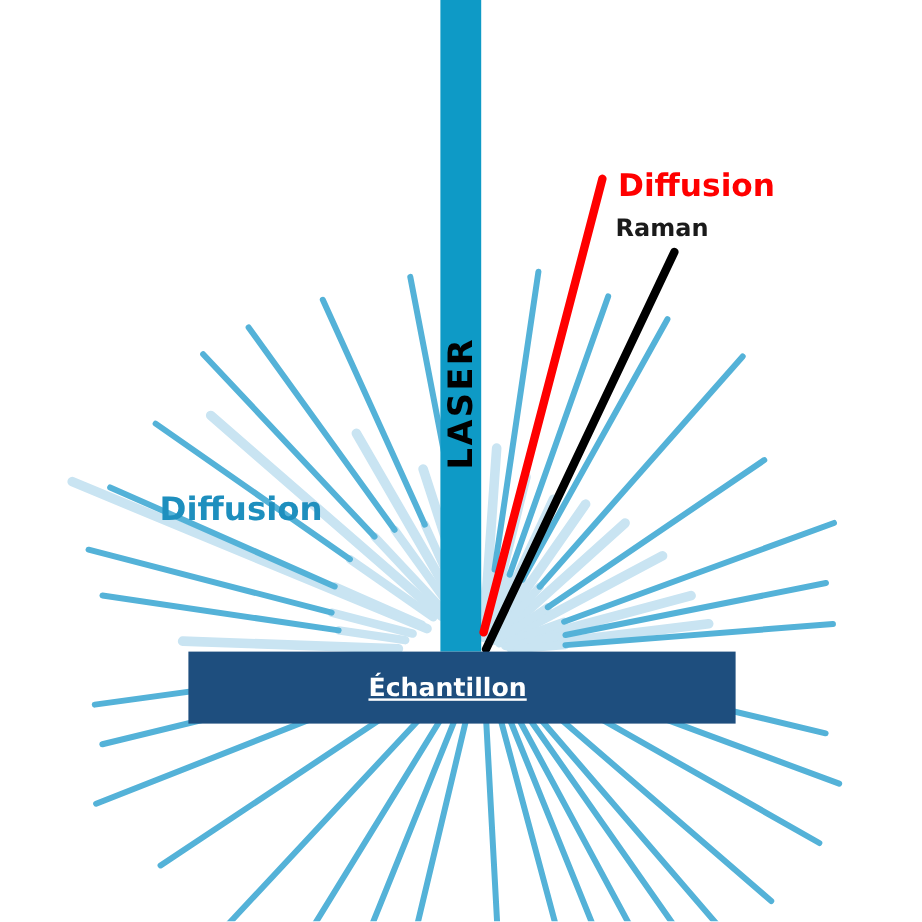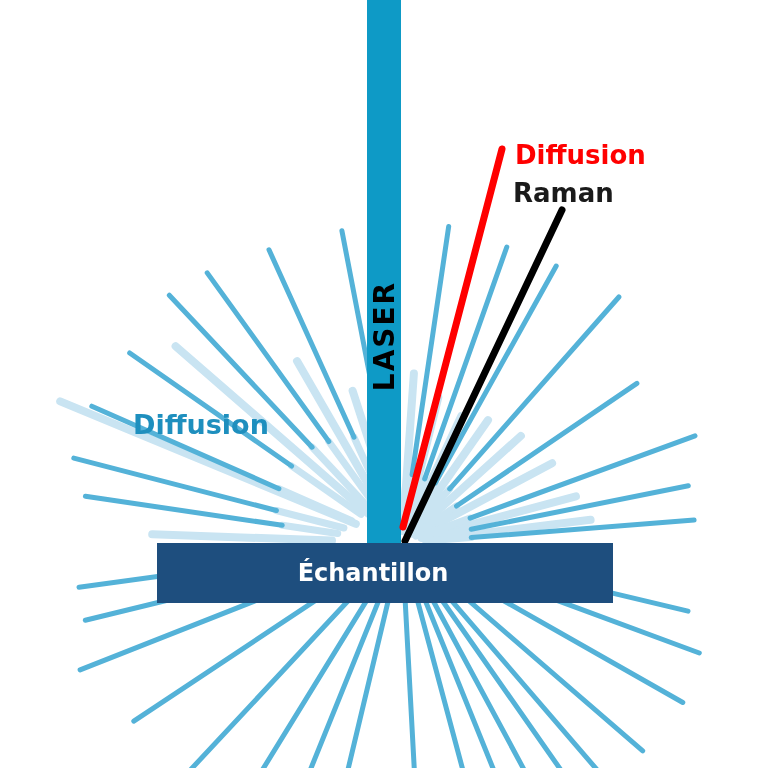--- a/index.html
+++ b/index.html
@@ -2,23 +2,23 @@
 <html style="--background: #FFFFFF; --laser-beam: #0E9AC6; --ray-solid: #54B2D8; --ray-pale: #C9E4F2; --sample-box: #1E4E7E; --diffusion-line: #FF0000; --raman-line: #000000; --diffusion-text: #FF0000; --raman-text: #1A1A1A; --rayleigh-text: #1E8FBE; --sample-text: #FFFFFF; --laser-text: #000000;"><head>
 <meta charset="utf-8">
 <style>
   html,body{margin:0;padding:0;background:#fff;font-family:"DejaVu Sans","Liberation Sans",sans-serif;}
   .stage{position:relative;width:768px;height:768px;overflow:hidden;background:var(--background,#ffffff);}
   .stage svg{position:absolute;left:0;top:0;}
   .ray-solid{stroke:var(--ray-solid,#54B2D8);}
   .ray-pale{stroke:var(--ray-pale,#C9E4F2);}
   .label{position:absolute;font-weight:bold;white-space:nowrap;}
   #lbl-diffusion{left:515px;top:140px;font-size:26px;color:var(--diffusion-text,#FF0000);}
-  #lbl-raman{left:513px;top:178px;font-size:26px;color:var(--raman-text,#1A1A1A);}
+  #lbl-raman{left:513px;top:178px;font-size:20px;color:var(--raman-text,#1A1A1A);}
   #lbl-rayleigh{left:133px;top:404px;font-size:27px;line-height:41px;color:var(--rayleigh-text,#1E8FBE);}
-  #lbl-sample{left:157px;top:543px;width:432px;height:60px;display:flex;align-items:center;justify-content:center;font-size:24px;color:var(--sample-text,#FFFFFF);}
+  #lbl-sample{left:157px;top:543px;width:432px;height:60px;display:flex;align-items:center;justify-content:center;font-size:21px;color:var(--sample-text,#FFFFFF);text-decoration:underline;}
   #lbl-laser{left:384px;top:336px;transform:translate(-50%,-50%) rotate(-90deg);transform-origin:center;font-size:28px;letter-spacing:2px;color:var(--laser-text,#000000);}
 </style>
 </head>
 <body>
 
 <div class="stage">
   <svg width="768" height="768" viewBox="0 0 768 768">
     <g id="rays-pale">
         <line x1="332.0" y1="540.6" x2="152.2" y2="534.3" stroke-width="8" stroke-linecap="round" class="ray-pale"></line>
         <line x1="355.8" y1="523.9" x2="60.2" y2="401.4" stroke-width="8" stroke-linecap="round" class="ray-pale"></line>

